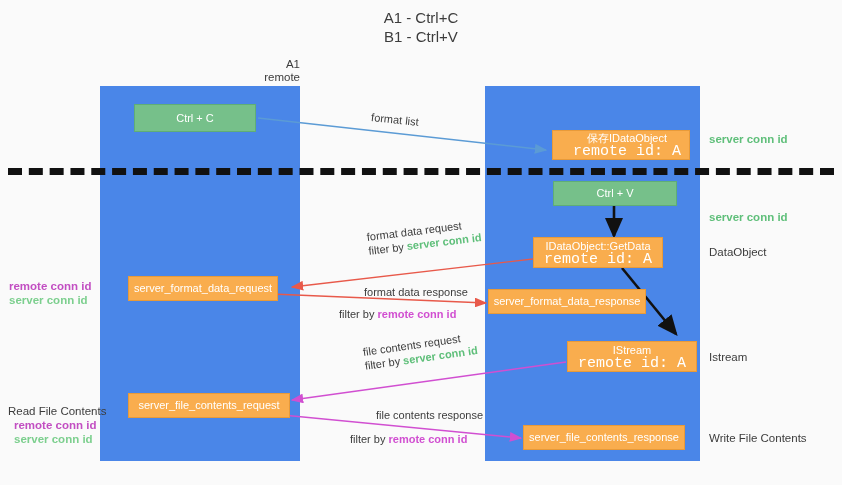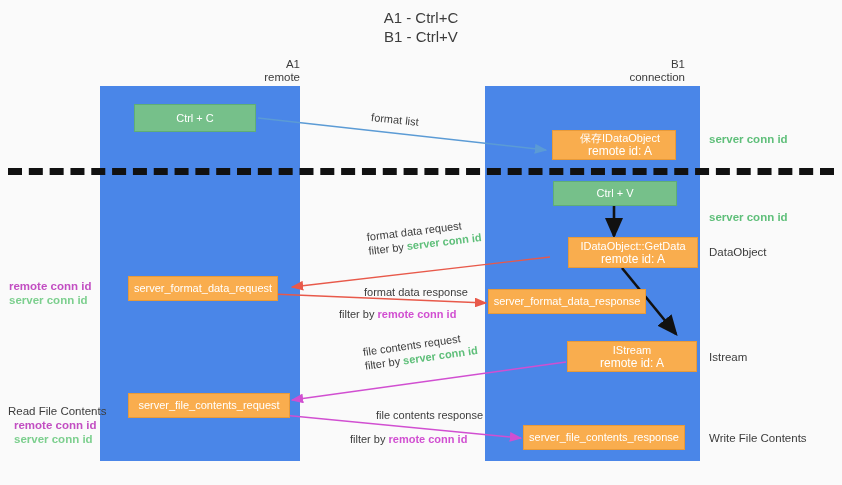--- a/index.html
+++ b/index.html
@@ -27,21 +27,21 @@
   .lane{position:absolute;background:#4a86e8;}
 
   
   .node{
     position:absolute;box-sizing:border-box;
     display:flex;flex-direction:column;align-items:center;justify-content:center;
     color:#ffffff;font-size:11px;line-height:13px;text-align:center;
   }
   .node.green{background:#76c08a;border:1px solid #5fae76;}
   .node.orange{background:#f9ad4e;border:1px solid #e89a39;}
-  .node .l2{font-size:12px;}
+  .node .l2{font-size:15px;font-family:Liberation Mono, monospace;}
 
   
   .ann{position:absolute;font-size:11.5px;line-height:14px;color:#3c3c3c;white-space:nowrap;}
   .ann.green{color:#5fbf7a;font-weight:bold;}
   .ann-block{position:absolute;font-size:11.5px;line-height:14px;white-space:nowrap;}
   .ann-block .g{color:#7ccf8e;font-weight:bold;}
   .ann-block .m{color:#c24ec2;font-weight:bold;}
   .ann-block .k{color:#3c3c3c;}
 
   
@@ -64,24 +64,20 @@
 <div id="stage">
 
   <div class="title">
     <div>A1 - Ctrl+C</div>
     <div>B1 - Ctrl+V</div>
   </div>
 
   <div class="colhead" style="left:100px;top:58px;">
     <div>A1</div>
     <div>remote</div>
-  </div>
-  <div class="colhead" style="left:485px;top:58px;">
-    <div>B1</div>
-    <div>connection</div>
   </div>
 
   <div class="lane" style="left:100px;top:86px;width:200px;height:375px;"></div>
   <div class="lane" style="left:485px;top:86px;width:215px;height:375px;"></div>
 
   <svg class="overlay">
     <defs>
       <marker id="ahBlue" markerWidth="9" markerHeight="7" refX="8" refY="3.5" orient="auto">
         <path d="M0,0 L9,3.5 L0,7 z" fill="#5b9bd5"></path>
       </marker>
@@ -110,30 +106,30 @@
 
     <path d="M128,400 L521,438" stroke="#d14fd1" stroke-width="1.4" fill="none" marker-end="url(#ahMag)"></path>
   </svg>
 
   <div class="divider"></div>
 
   <div class="node green" style="left:134px;top:104px;width:122px;height:28px;">
     <div>Ctrl + C</div>
   </div>
 
-  <div class="node orange" style="left:552px;top:130px;width:124px;height:30px;padding-left:12px;">
+  <div class="node orange" style="left:552px;top:130px;width:138px;height:30px;padding-left:12px;">
     <div>保存IDataObject</div>
     <div class="l2">remote id: A</div>
   </div>
 
   <div class="node green" style="left:553px;top:181px;width:124px;height:25px;">
     <div>Ctrl + V</div>
   </div>
 
-  <div class="node orange" style="left:568px;top:237px;width:130px;height:31px;">
+  <div class="node orange" style="left:533px;top:237px;width:130px;height:31px;">
     <div>IDataObject::GetData</div>
     <div class="l2">remote id: A</div>
   </div>
 
   <div class="node orange" style="left:567px;top:341px;width:130px;height:31px;">
     <div>IStream</div>
     <div class="l2">remote id: A</div>
   </div>
 
   <div class="node orange" style="left:128px;top:276px;width:150px;height:25px;">

